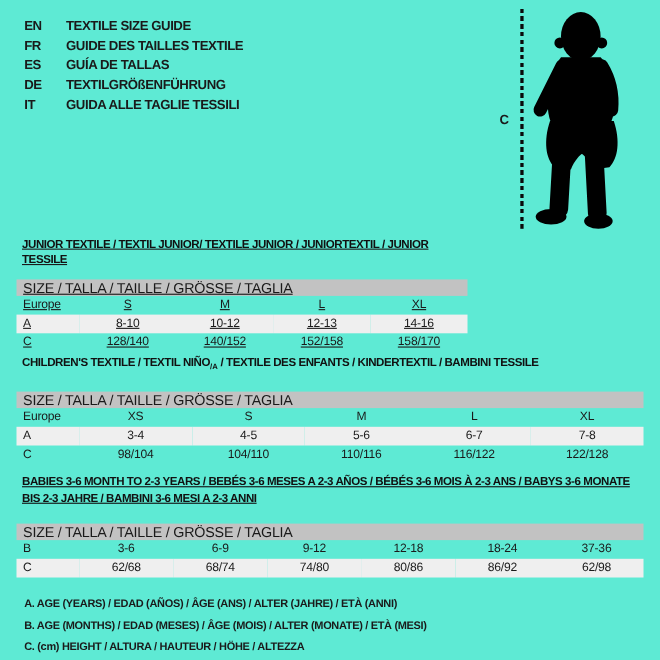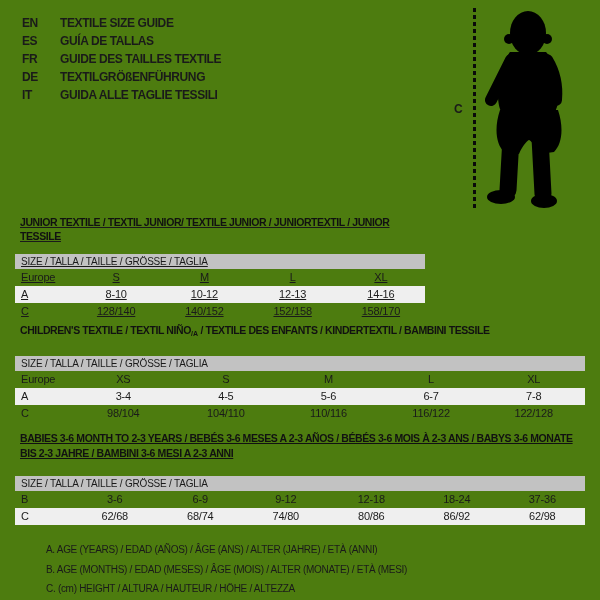--- a/index.html
+++ b/index.html
@@ -1,18 +1,18 @@
 <!DOCTYPE html>
 <html><head>
 <meta charset="utf-8">
 <style>
   * { margin:0; padding:0; box-sizing:border-box; }
   html,body { background:#ffffff; }
   .page {
-    position:relative; width:600px; height:600px; background:#4d7c0f;
+    position:relative; width:600px; height:600px; background:#5eead4;
     font-family:"Liberation Sans", sans-serif; color:#1a1a1a; overflow:hidden;
   }
   
   .langs { position:absolute; left:22px; top:14px; }
   .lang-row { display:flex; line-height:18px; font-weight:bold; font-size:12px; letter-spacing:-0.4px; }
   .lang-code { width:38px; flex:0 0 38px; }
   
   .measure-label { position:absolute; left:454px; top:102px; font-weight:bold; font-size:12px; }
   .measure-line {
     position:absolute; left:473px; top:8px; width:2.5px; height:200px;
@@ -28,50 +28,50 @@
     font-weight:bold; font-size:10.5px; line-height:14px; letter-spacing:-0.4px;
     margin-left:5px; color:#111;
   }
   .t3 .tbl-title { line-height:15px; }
   .t1 .tbl-title { margin-bottom:11px; }
   .t2 .tbl-title { margin-bottom:15px; }
   .t3 .tbl-title { margin-bottom:15px;text-decoration:underline; }
   .tbl-title sub { font-size:7px; vertical-align:-2px; letter-spacing:0; }
   table { border-collapse:collapse; table-layout:fixed; width:100%; }
   th.size-bar {
-    background:#c2c2c2; font-weight:normal; text-align:left; font-size:10px;
+    background:#c2c2c2; font-weight:normal; text-align:left; font-size:13px;
     letter-spacing:-0.2px; color:#1a1a1a; padding:1px 0 1px 6px; line-height:13px;
   }
   td {
     font-size:11px; text-align:center; line-height:13px; padding:2px 0;
     letter-spacing:-0.2px; white-space:nowrap;
   }
   td.row-label { text-align:left; padding-left:6px; width:57px; }
   tbody tr:nth-child(even) { background:#efefef; }
   
   .footnotes { position:absolute; left:22px; top:540px; }
-  .footnote { font-weight:normal; font-size:10px; line-height:19.5px; letter-spacing:-0.3px;margin-left:24px; }
+  .footnote { font-weight:bold; font-size:10px; line-height:19.5px; letter-spacing:-0.3px; }
 </style>
 </head>
 <body>
 
 <div class="page">
 
   <div class="langs">
     <div class="lang-row">
       <span class="lang-code">EN</span>
       <span>TEXTILE SIZE GUIDE</span>
     </div>
     <div class="lang-row">
+      <span class="lang-code">FR</span>
+      <span>GUIDE DES TAILLES TEXTILE</span>
+    </div>
+    <div class="lang-row">
       <span class="lang-code">ES</span>
       <span>GUÍA DE TALLAS</span>
-    </div>
-    <div class="lang-row">
-      <span class="lang-code">FR</span>
-      <span>GUIDE DES TAILLES TEXTILE</span>
     </div>
     <div class="lang-row">
       <span class="lang-code">DE</span>
       <span>TEXTILGRÖßENFÜHRUNG</span>
     </div>
     <div class="lang-row">
       <span class="lang-code">IT</span>
       <span>GUIDA ALLE TAGLIE TESSILI</span>
     </div>
   </div>

